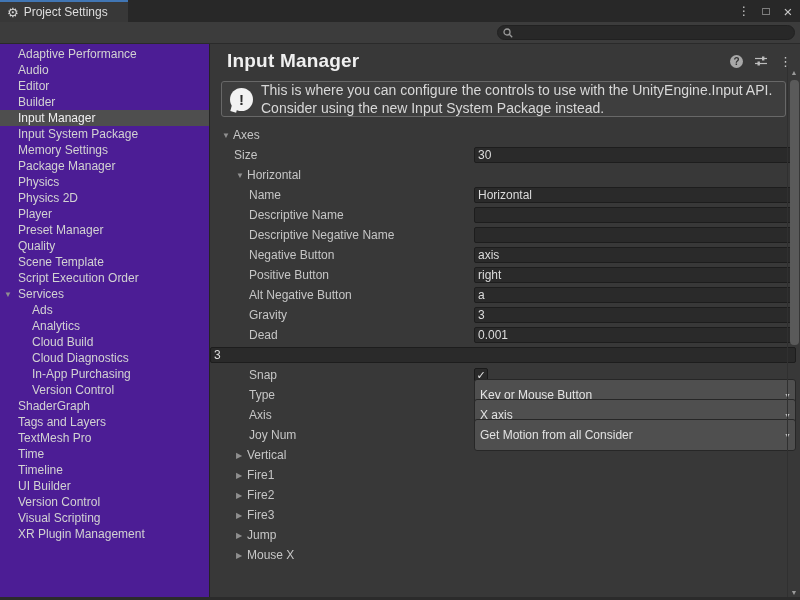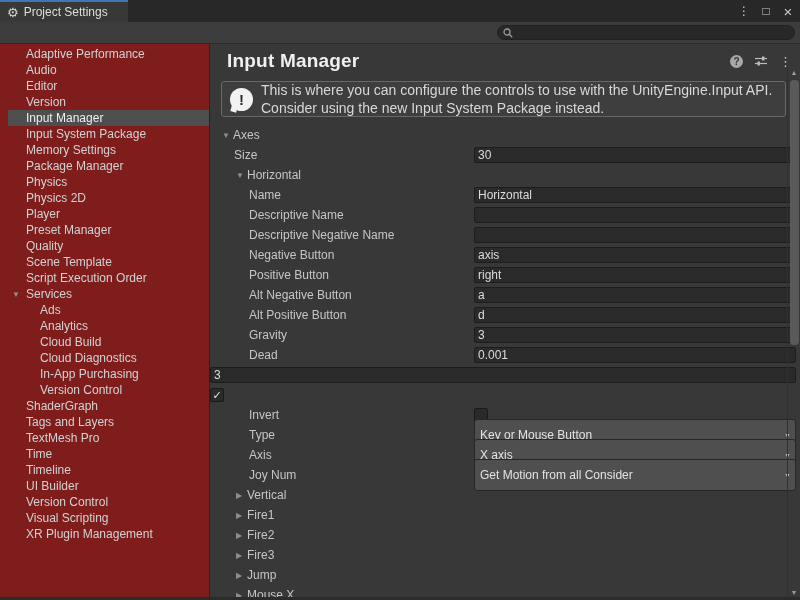--- a/index.html
+++ b/index.html
@@ -18,21 +18,21 @@
   .wc.close { font-size:15px; }
 
   
   .toolbar { height:22px; background:#3c3c3c; border-bottom:1px solid #2a2a2a; display:flex; align-items:center; }
   .searchbox { margin-left:auto; margin-right:5px; width:298px; height:15px; background:#282828; border:1px solid #212121; border-radius:8px; display:flex; align-items:center; padding-left:5px; gap:4px; }
   .searchbox input { flex:1; background:transparent; border:none; outline:none; color:#ddd; font-size:11px; height:13px; font-family:inherit; }
 
   
   .body { display:flex; height:555px; }
 
-  .sidebar { position:relative; width:210px; background:#7f1d1d; border-right:1px solid #242424; padding-top:2px; overflow:hidden;padding-left:8px; }
+  .sidebar { position:relative; width:210px; background:#4c1d95; border-right:1px solid #242424; padding-top:2px; overflow:hidden; }
   .side-item { height:16px; display:flex; align-items:center; padding-left:18px; font-size:12px; color:#d2d2d2; white-space:nowrap; }
   .side-item.selected { background:#4e4e4e; color:#f0f0f0; }
   .side-item.hasfold { padding-left:4px; }
   .side-item.child { padding-left:32px;align-items:center; }
   .side-item .fold { width:14px; font-size:8px; color:#8f8f8f; text-align:left; }
 
   .main { position:relative; flex:1; background:#383838; }
   .main-header { height:22px; display:flex; align-items:center; padding:0 8px 0 17px; margin-top:6px; }
   .main-title { font-size:19px; font-weight:bold; color:#f0f0f0; letter-spacing:0.2px; }
   .header-icons { margin-left:auto; display:flex; align-items:center; gap:11px; }
@@ -103,21 +103,21 @@
       <div class="side-item">
           <span>Adaptive Performance</span>
         </div>
       <div class="side-item">
           <span>Audio</span>
         </div>
       <div class="side-item">
           <span>Editor</span>
         </div>
       <div class="side-item">
-          <span>Version</span>
+          <span>Builder</span>
         </div>
       <div class="side-item selected">
           <span>Input Manager</span>
         </div>
       <div class="side-item">
           <span>Input System Package</span>
         </div>
       <div class="side-item">
           <span>Memory Settings</span>
         </div>
@@ -280,60 +280,47 @@
         <div class="row">
           <div class="labelcol ind-l2">
               <span>Alt Negative Button</span>
             </div>
           <div class="ctrl">
               <div class="tfield">a</div>
             </div>
         </div>
         <div class="row">
           <div class="labelcol ind-l2">
-              <span>Alt Positive Button</span>
-            </div>
-          <div class="ctrl">
-              <div class="tfield">d</div>
-            </div>
-        </div>
-        <div class="row">
-          <div class="labelcol ind-l2">
               <span>Gravity</span>
             </div>
           <div class="ctrl">
               <div class="tfield">3</div>
             </div>
         </div>
         <div class="row">
           <div class="labelcol ind-l2">
               <span>Dead</span>
             </div>
           <div class="ctrl">
               <div class="tfield">0.001</div>
             </div>
         </div>
         <div class="row">
           <div class="ctrl">
               <div class="tfield">3</div>
             </div>
         </div>
         <div class="row">
+          <div class="labelcol ind-l2">
+              <span>Snap</span>
+            </div>
           <div class="ctrl">
               <div class="cbox">
                 <span class="check">✓</span>
               </div>
-            </div>
-        </div>
-        <div class="row">
-          <div class="labelcol ind-l2">
-              <span>Invert</span>
-            </div>
-          <div class="ctrl">
-              <div class="cbox"></div>
             </div>
         </div>
         <div class="row">
           <div class="labelcol ind-l2">
               <span>Type</span>
             </div>
           <div class="ctrl">
               <div class="dropdown">
                 <span class="ddtext">Key or Mouse Button</span>
                 <span class="ddarrow">▼</span>

